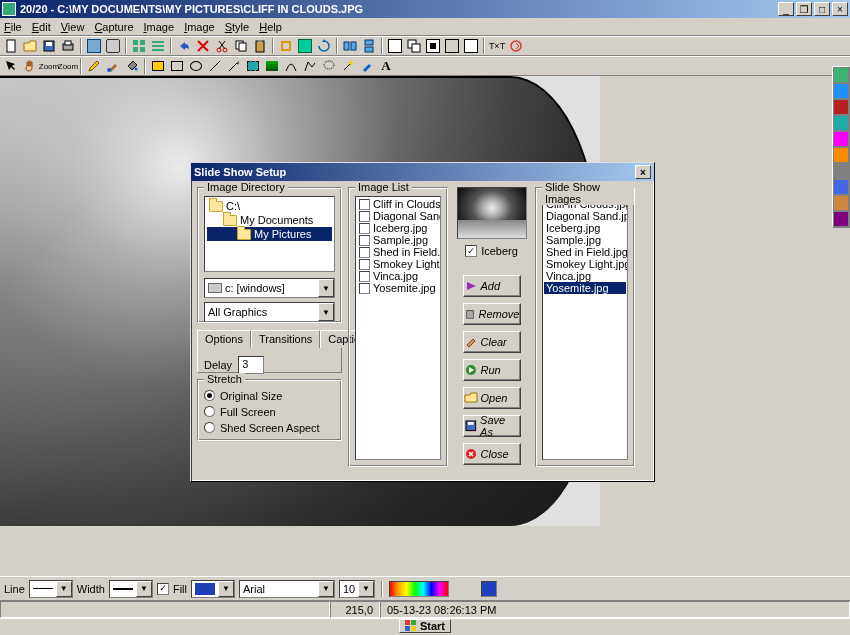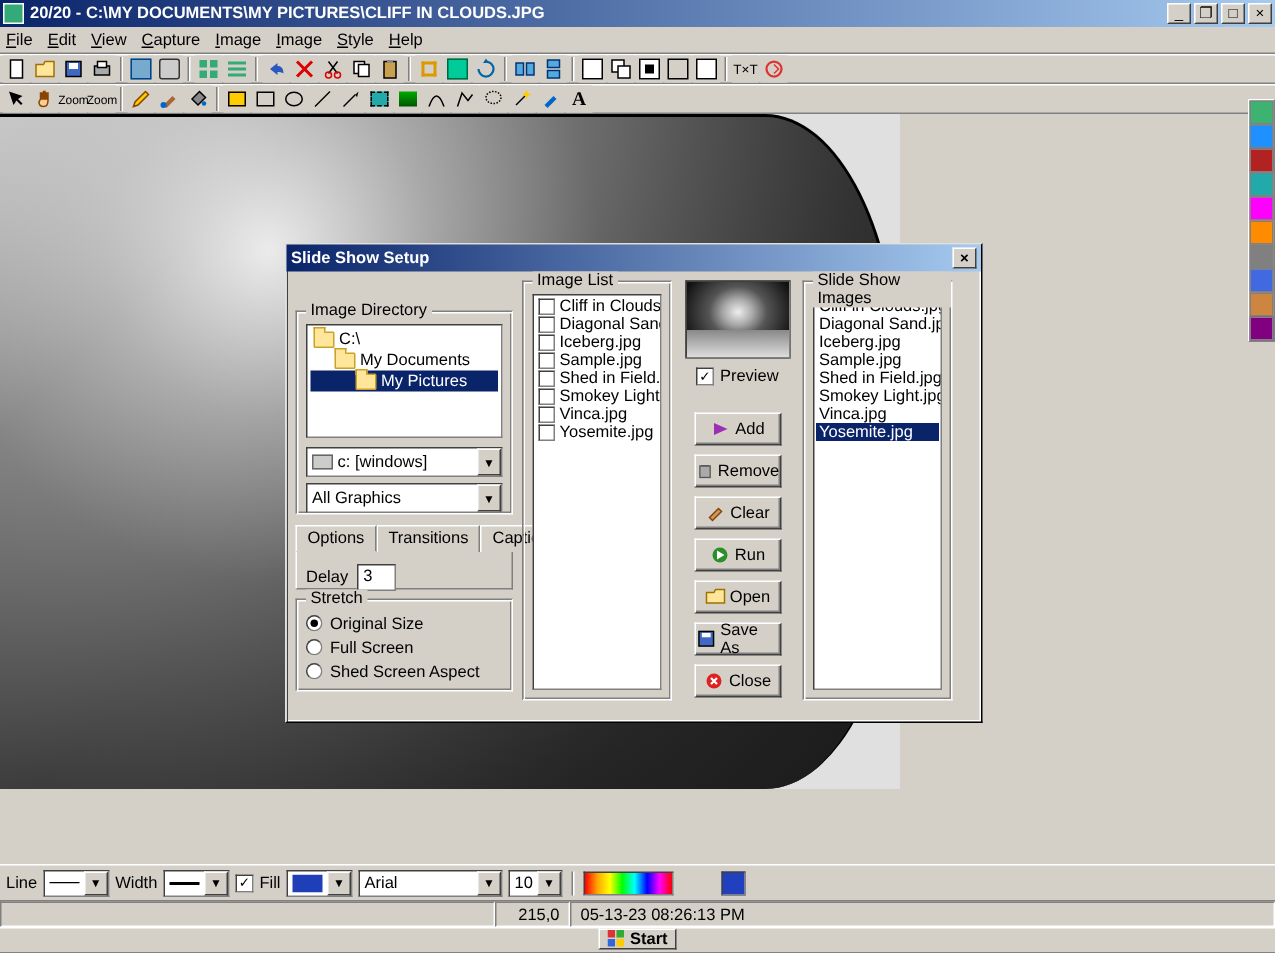--- a/index.html
+++ b/index.html
@@ -33,21 +33,21 @@
 
 
 .dialog { position:absolute; left:190px; top:162px; width:465px; height:320px; background:#d4d0c8; border:1px solid #dfdfdf; border-right-color:#000; border-bottom-color:#000; box-shadow: 1px 1px 0 #404040 inset, -1px -1px 0 #fff inset; }
 .dlg-title { height:18px; background: linear-gradient(to right,#0a246a,#a6caf0); color:#fff; display:flex; align-items:center; padding:0 3px; font-weight:bold; }
 .dlg-title .txt { flex:1; }
 .dlg-body { padding:6px; display:flex; gap:6px; height:calc(100% - 18px); }
 
 .groupbox { border:1px solid #808080; border-right-color:#fff; border-bottom-color:#fff; box-shadow: 1px 1px 0 #fff inset, -1px -1px 0 #808080 inset; padding:8px 6px 6px; position:relative; }
 .groupbox > .gb-label { position:absolute; top:-7px; left:6px; background:#d4d0c8; padding:0 3px; }
 
-.col1 { width:145px; display:flex; flex-direction:column; gap:6px;margin-top:20px; }
+.col1 { width:145px; display:flex; flex-direction:column; gap:6px; }
 .col2 { width:100px; }
 .col3 { width:75px; display:flex; flex-direction:column; align-items:center; gap:6px; }
 .col4 { width:100px; }
 
 .tree { background:#fff; border:1px solid #808080; border-top-color:#404040; border-left-color:#404040; height:76px; padding:2px; overflow:hidden; }
 .tree-row { display:flex; align-items:center; gap:3px; height:14px; padding-left:2px; white-space:nowrap;}
 .tree-row.sel { background:#0a246a; color:#fff; }
 .fico { width:14px; height:11px; background:#ffe69a; border:1px solid #c9a227; border-radius:1px; display:inline-block; position:relative;}
 .fico.open::before{content:"";position:absolute;left:-1px;top:-4px;width:6px;height:3px;background:#ffe69a;border:1px solid #c9a227;border-bottom:none;}
 .drvico { width:14px; height:10px; background:#ccc; border:1px solid #666; display:inline-block;}
@@ -72,21 +72,21 @@
 .listrow .chk { width:11px; height:11px; background:#fff; border:1px solid #808080; border-top-color:#404040; border-left-color:#404040; flex-shrink:0;}
 .listrow.sel { background:#0a246a; color:#fff; }
 
 .preview-img { width:70px; height:52px; border:1px solid #808080; border-top-color:#404040; border-left-color:#404040; background:#000; position:relative; overflow:hidden;}
 .preview-img::before{content:"";position:absolute;inset:0;background:radial-gradient(ellipse at 50% 40%,#eee 0%,#aaa 20%,#555 40%,#111 80%);}
 .preview-img::after{content:"";position:absolute;left:0;right:0;bottom:0;height:18px;background:linear-gradient(to bottom,#888,#ddd);}
 
 .chkbox { display:flex; align-items:center; gap:4px; }
 .chkbox .c { width:12px; height:12px; background:#fff; border:1px solid #808080; border-top-color:#404040; border-left-color:#404040; display:flex; align-items:center; justify-content:center; font-size:9px; line-height:1;}
 
-.btn { width:58px; height:22px; background:#d4d0c8; border:1px solid #fff; border-right-color:#404040; border-bottom-color:#404040; box-shadow:-1px -1px 0 #808080 inset; display:flex; align-items:center; justify-content:center; gap:3px; cursor:default;}
+.btn { width:58px; height:22px; background:#d4d0c8; border:1px solid #fff; border-right-color:#404040; border-bottom-color:#404040; box-shadow:-1px -1px 0 #808080 inset; display:flex; align-items:center; gap:3px; cursor:default;font-style:italic;}
 .btn .bi { width:14px; height:14px; display:flex; align-items:center; justify-content:center;}
 
 
 .statusbar1 { position:absolute; left:0; bottom:35px; right:0; height:24px; background:#d4d0c8; border-top:1px solid #fff; display:flex; align-items:center; padding:2px 4px; gap:4px; }
 .statusbar1 .lbl { font-size:11px; }
 .statusbar1 .combo { height:18px; }
 .spectrum { width:60px; height:16px; background:linear-gradient(to right,red,orange,yellow,lime,cyan,blue,magenta,red); border:1px solid #808080; border-top-color:#404040; border-left-color:#404040;}
 .swatch2 { width:16px; height:16px; border:1px solid #808080; border-top-color:#404040; border-left-color:#404040;}
 
 .statusbar2 { position:absolute; left:0; bottom:17px; right:0; height:18px; background:#d4d0c8; border-top:1px solid #808080; display:flex; }
@@ -473,21 +473,21 @@
             <div class="chk"></div>
             <span>Yosemite.jpg</span>
           </div>
         </div>
     </div>
 
     <div class="col3">
       <div class="preview-img"></div>
       <div class="chkbox">
         <div class="c">✓</div>
-        <span>Preview</span>
+        <span>Iceberg</span>
       </div>
       <div style="height:6px"></div>
       <div class="btn">
           <div class="bi">
             <svg viewBox="0 0 14 14">
               <path d="M3 3l9 4-9 4z" fill="#9b30b5"></path>
             </svg>
           </div>
           <span>Add</span>
         </div>

